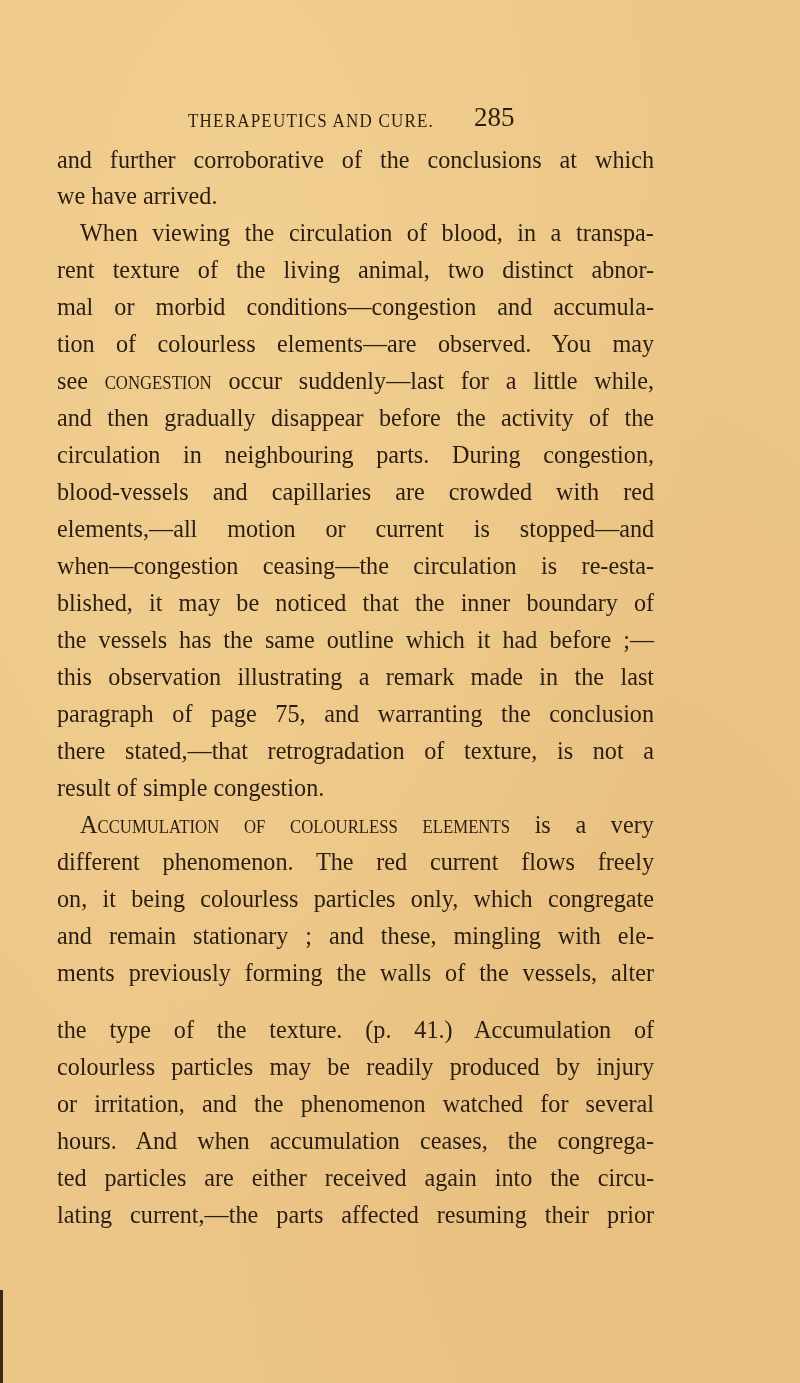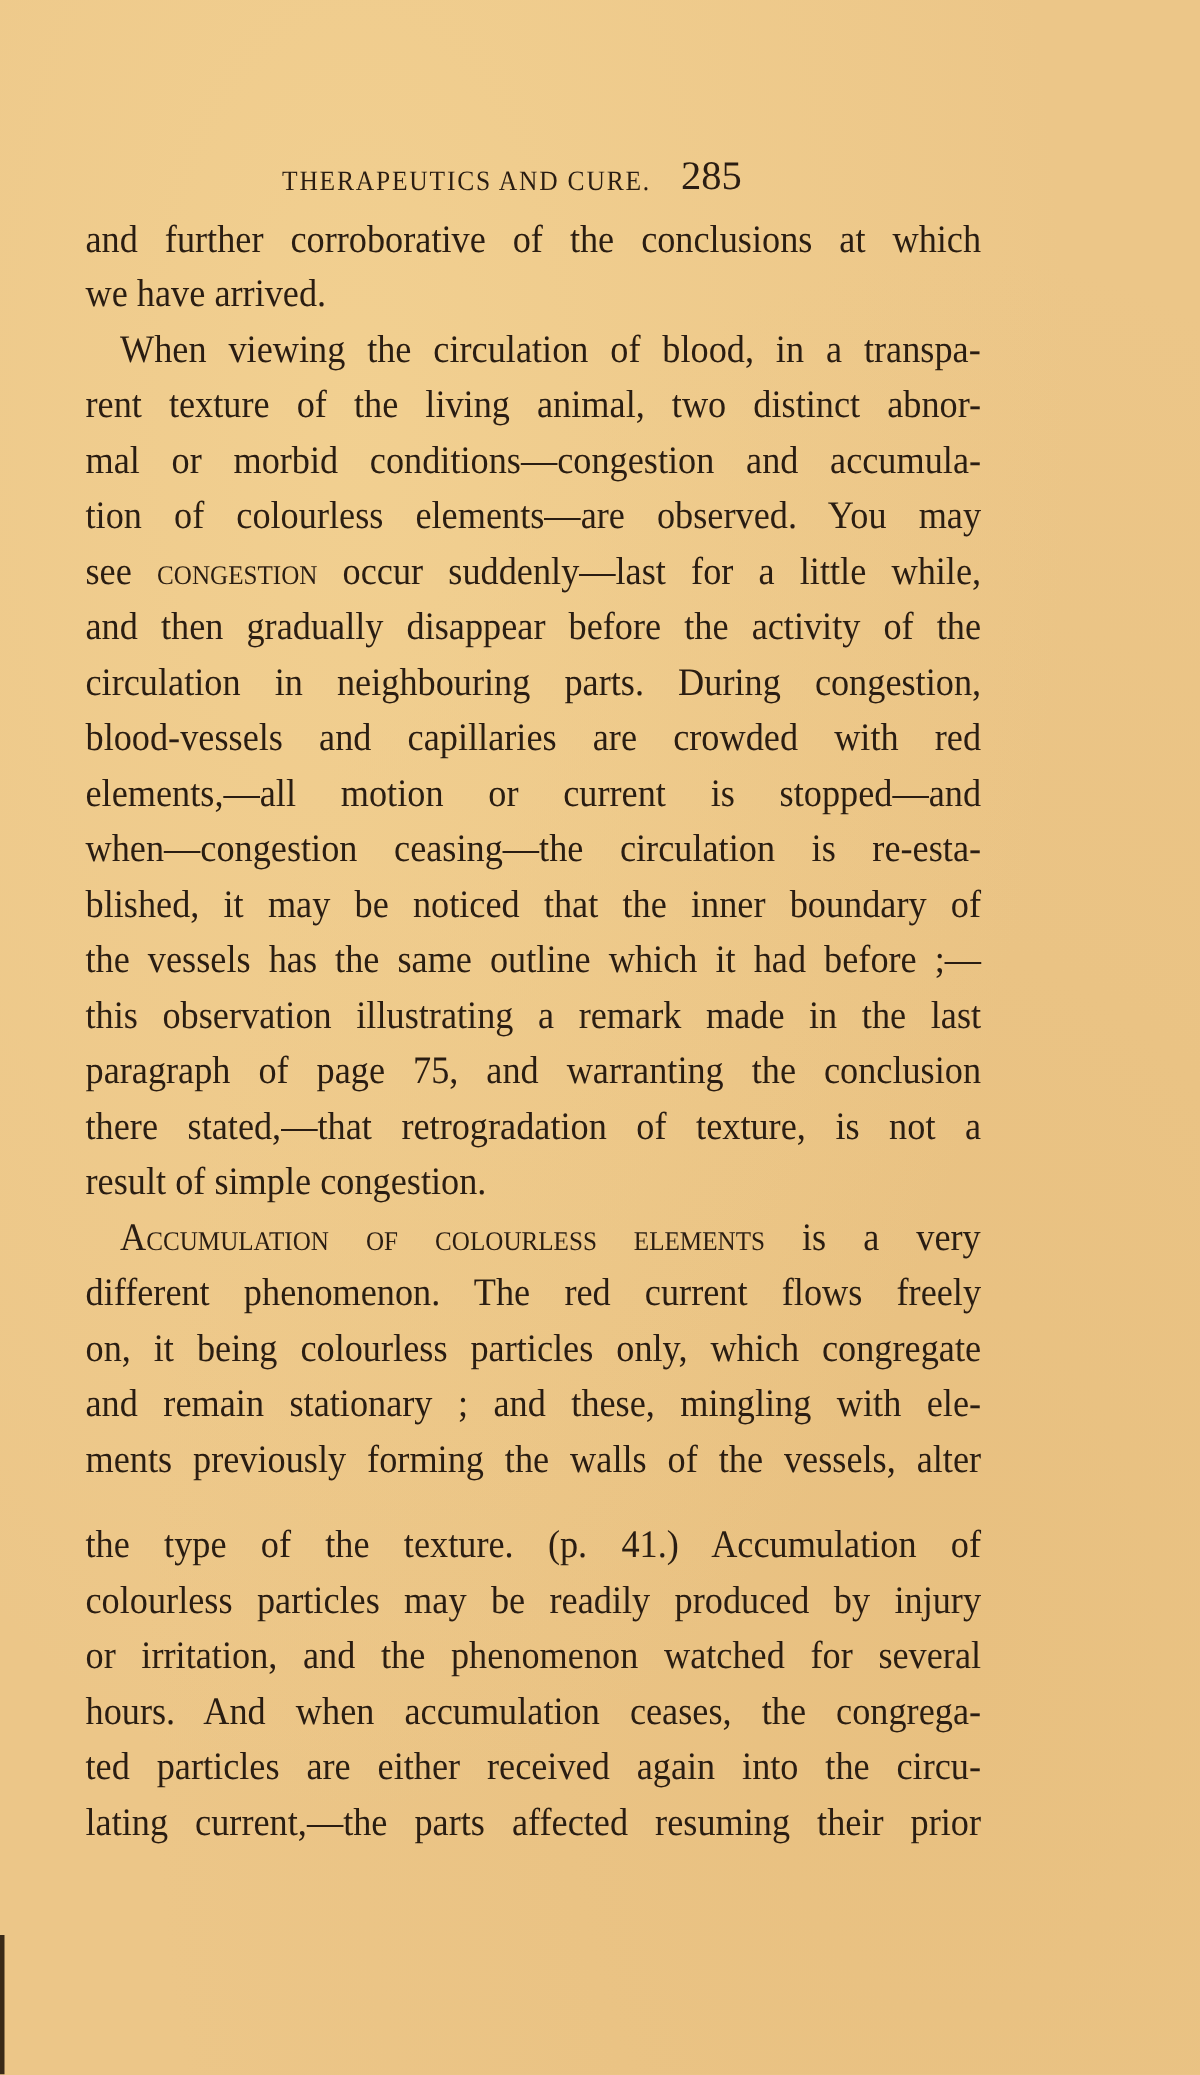--- a/index.html
+++ b/index.html
@@ -12,21 +12,21 @@
     font-family:"Liberation Serif","DejaVu Serif",serif;
     color:#2a1d12;
   }
   .page { position:absolute; left:0; top:0; width:652px; height:1383px; }
   .running-head {
     position:absolute; top:110px; left:188px;
     font-size:17px; letter-spacing:1.2px;
     transform:scaleY(1.1); transform-origin:left top;
   }
   .page-number {
-    position:absolute; top:102px; left:454px;
+    position:absolute; top:102px; left:474px;
     font-size:27px;
   }
   .line {
     position:absolute; left:57px; width:597px;
     font-size:26px; line-height:34px; white-space:nowrap;
     text-align:justify; text-align-last:justify;
     transform:scaleX(0.93); transform-origin:left top;
     width:642px;
   }
   .line.last { text-align-last:left; }

